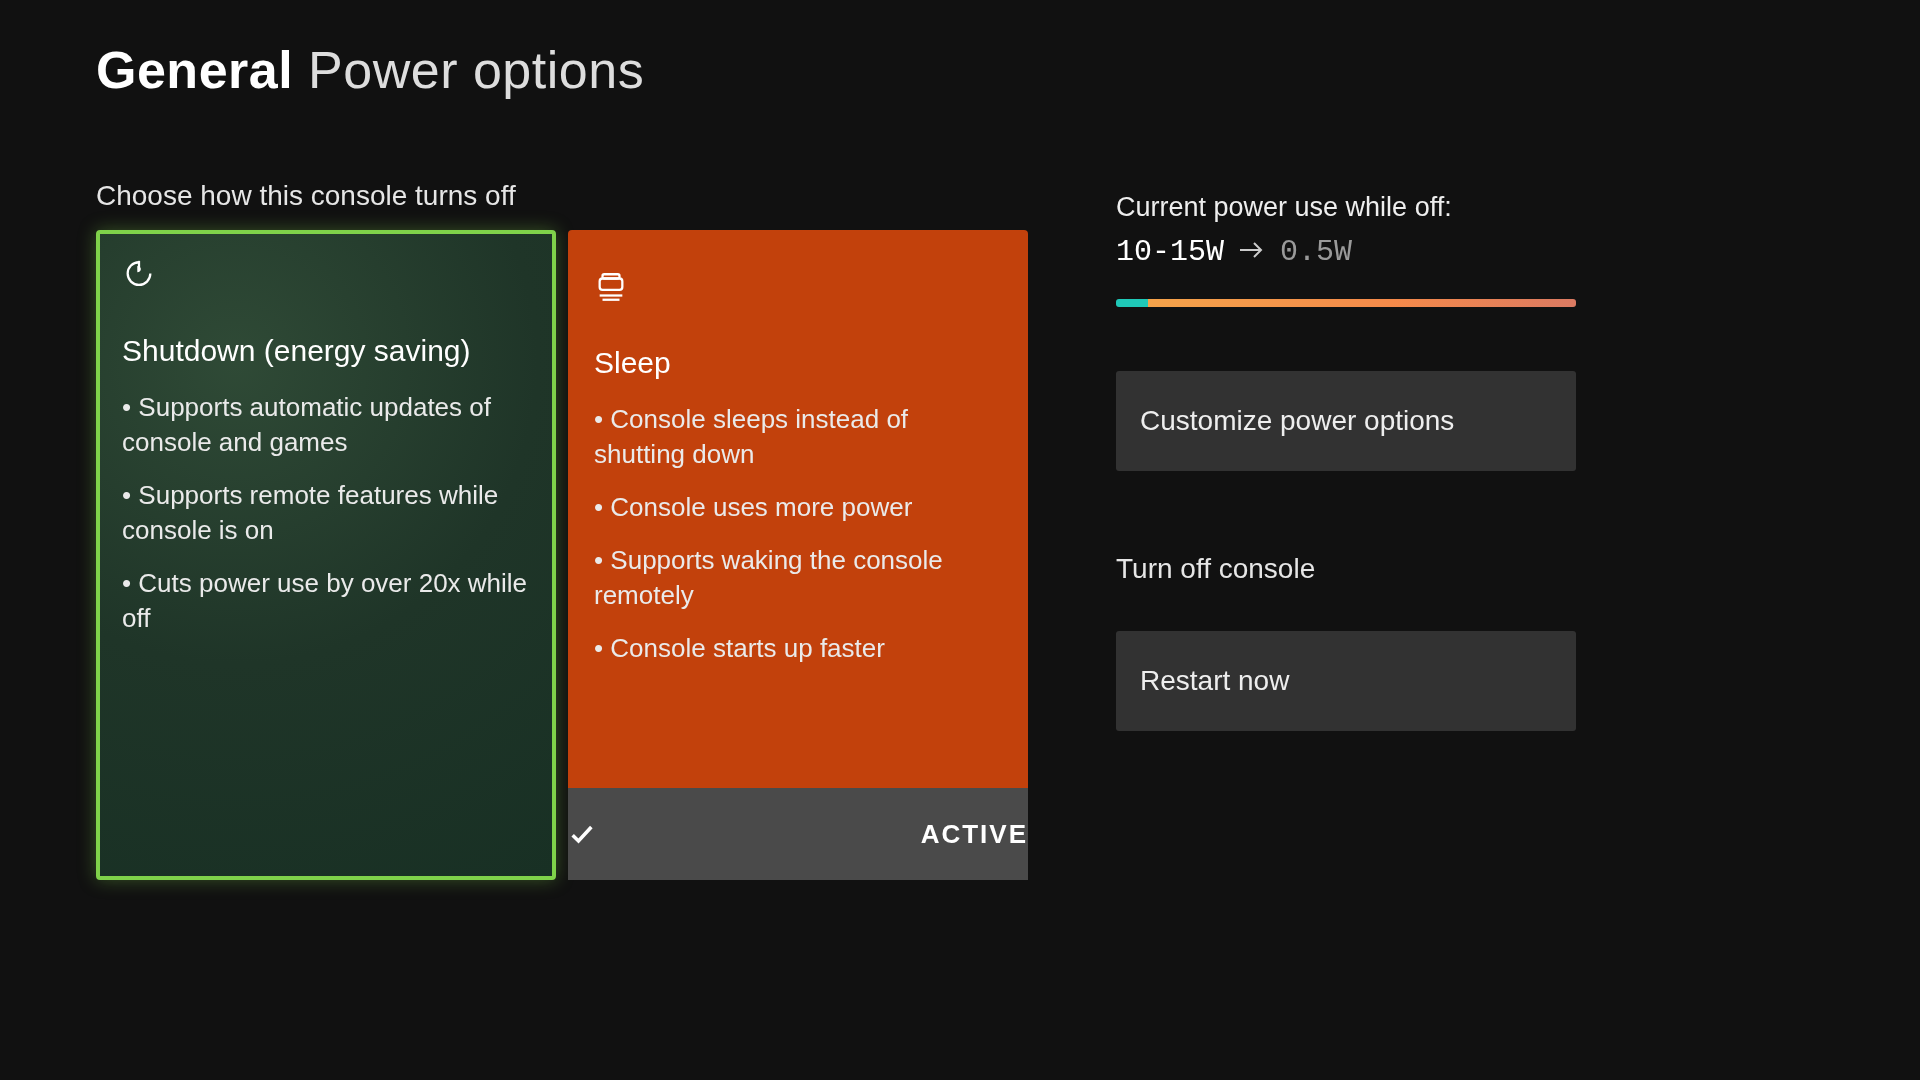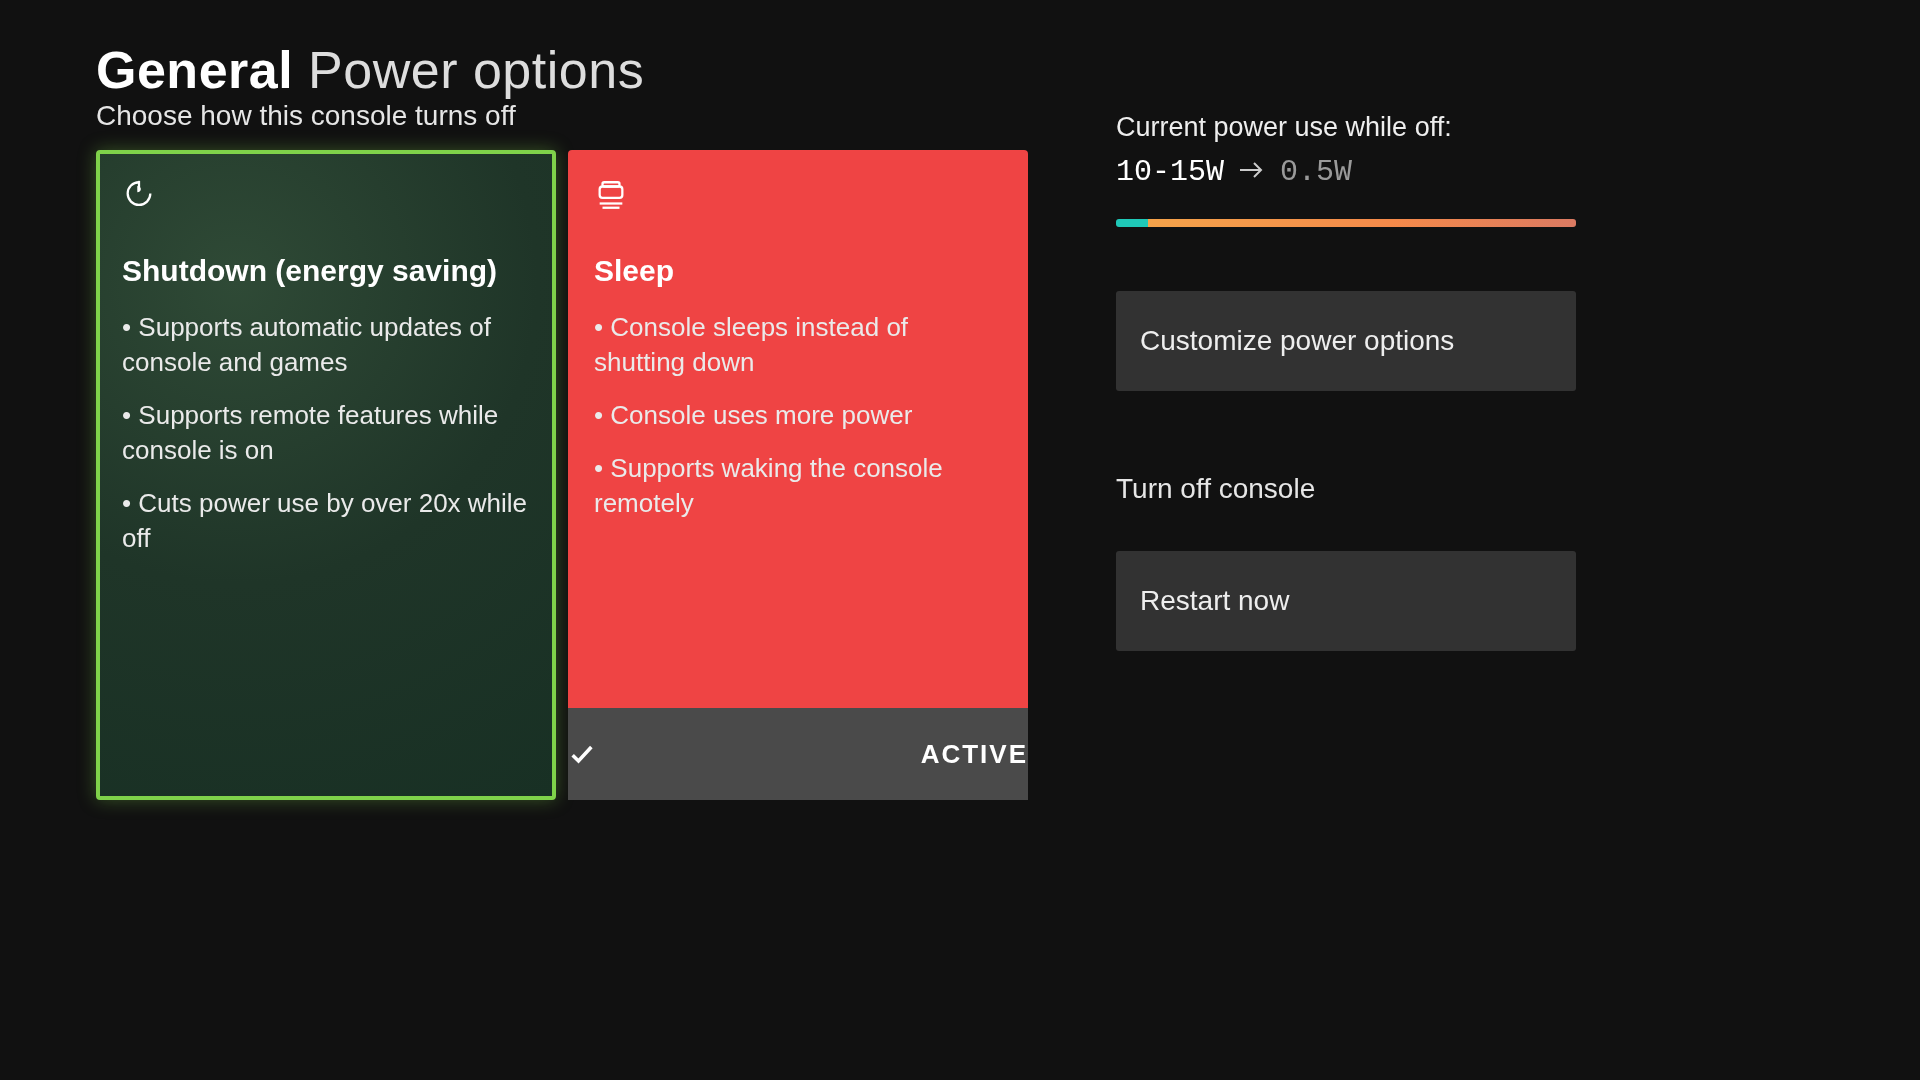--- a/index.html
+++ b/index.html
@@ -1,34 +1,34 @@
 <!DOCTYPE html>
 <html><head>
 <meta charset="utf-8">
 <style>
   * { box-sizing: border-box; margin: 0; padding: 0; }
   html, body { width: 1920px; height: 1080px; background: #111; color: #e6e6e6; font-family: "Segoe UI", Arial, sans-serif; overflow: hidden; }
   .page { padding: 40px 96px; }
   .title { font-size: 52px; font-weight: 300; letter-spacing: 0.5px; color: #ddd; }
   .title .bold { font-weight: 700; color: #fff; }
-  .content { display: flex; }
+  .content { display: flex; margin-top: 80px; }
   .left-col { width: 960px; }
   .right-col { width: 460px; margin-left: 60px; }
   .section-label { font-size: 28px; font-weight: 400; color: #e6e6e6; margin-bottom: 18px; }
 
   .cards { display: flex; gap: 12px; }
-  .card { position: relative; width: 460px; height: 650px; background: #ef4444; border-radius: 4px; padding: 28px 26px; cursor: pointer; }
+  .card { position: relative; width: 460px; height: 650px; background: #c2410c; border-radius: 4px; padding: 40px 26px; cursor: pointer; }
   .card.selected {
     background: radial-gradient(circle at 30% 20%, #2f4a36 0%, #1f3528 50%, #183024 100%);
     border: 4px solid #7fd24a;
     box-shadow: 0 0 18px rgba(127,210,74,0.35);
     padding: 24px 22px;
   }
   .card .icon { width: 34px; height: 34px; margin-bottom: 42px; color: #fff; }
-  .card-title { font-size: 30px; font-weight: 700; color: #fff; margin-bottom: 22px; }
+  .card-title { font-size: 30px; font-weight: 400; color: #fff; margin-bottom: 22px; }
   .bullets { list-style: none; }
   .bullets li { font-size: 26px; line-height: 1.35; color: #eaeaea; margin-bottom: 18px; font-weight: 400; }
   .bullets li::before { content: "• "; }
 
   .active-badge { position: absolute; left: 0; right: 0; bottom: 0; height: 92px; background: #4a4a4a; display: flex; align-items: center; justify-content: space-between; gap: 12px; font-size: 26px; font-weight: 700; letter-spacing: 2px; color: #fff; }
   .active-badge svg { width: 28px; height: 28px; }
 
   .power-use { margin-top: 12px; }
   .power-use-label { font-size: 27px; color: #eee; margin-bottom: 12px; }
   .power-use-values { font-size: 30px; color: #fff; display: flex; align-items: center; gap: 14px; font-family: Liberation Mono, monospace; }
@@ -78,20 +78,21 @@
               <rect x="6" y="3" width="12" height="3" rx="1.2"></rect>
               <line x1="4" y1="18" x2="20" y2="18"></line>
               <line x1="6" y1="21" x2="18" y2="21"></line>
             </svg>
           </div>
           <div class="card-title">Sleep</div>
           <ul class="bullets">
             <li>Console sleeps instead of shutting down</li>
             <li>Console uses more power</li>
             <li>Supports waking the console remotely</li>
+            <li>Console starts up faster</li>
           </ul>
           <div class="active-badge">
             <svg viewBox="0 0 24 24" fill="none" stroke="currentColor" stroke-width="3">
               <polyline points="4 13 9 18 20 6"></polyline>
             </svg>
             <span>ACTIVE</span>
           </div>
         </div>
 
       </div>

